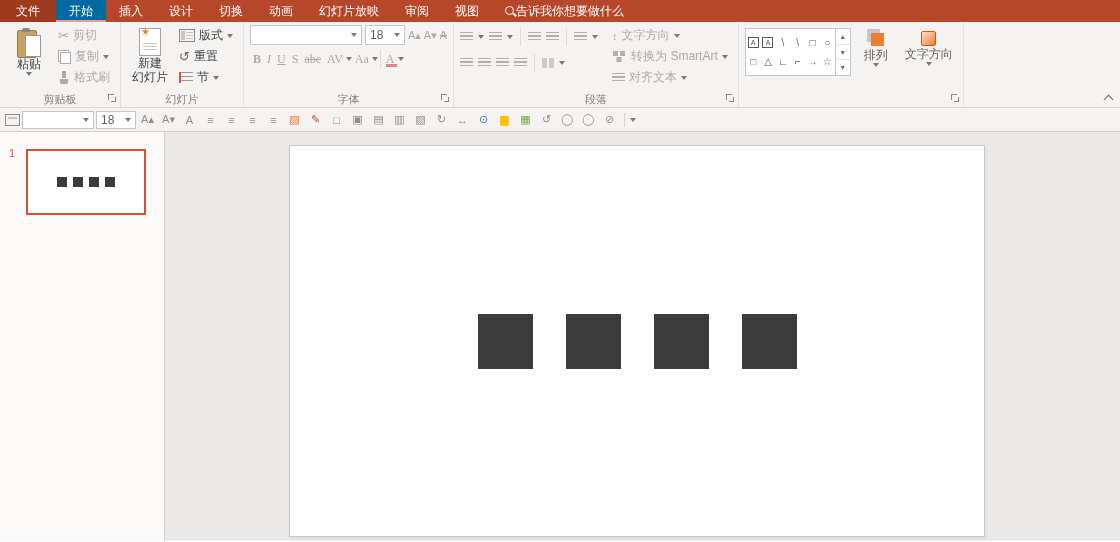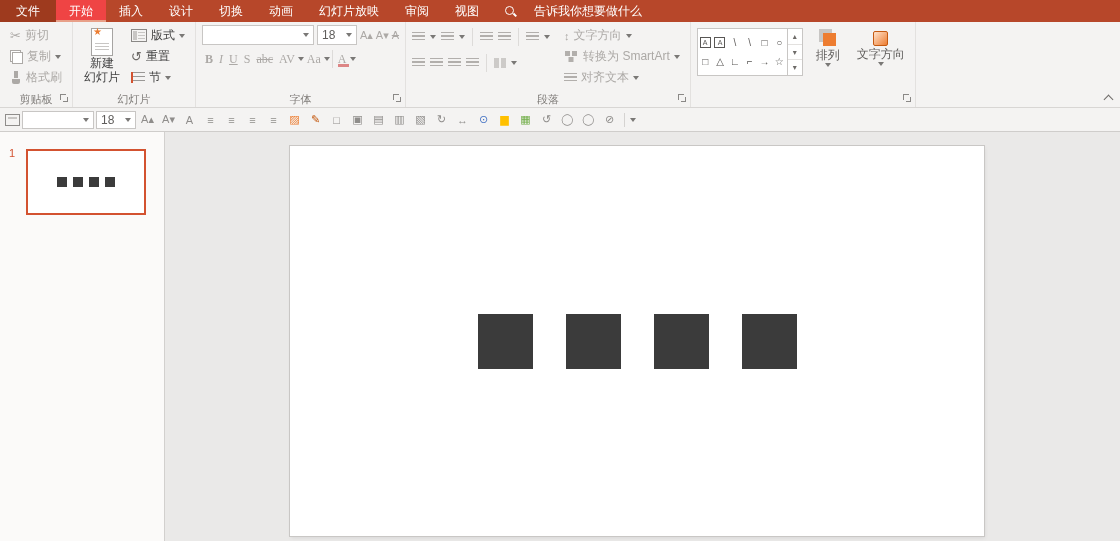--- a/index.html
+++ b/index.html
@@ -3,22 +3,22 @@
 <meta charset="utf-8">
 <style>
   * { box-sizing: border-box; margin: 0; padding: 0; }
   html,body { width:1120px; height:542px; overflow:hidden; }
   body { font-family:"Liberation Sans","DejaVu Sans",sans-serif; font-size:12px; color:#444; background:#fff; }
 
   
   .tabbar { height:22px; background:#B7472A; display:flex; align-items:stretch; color:#fff; }
   .tab { padding:0 13px; display:flex; align-items:center; font-size:12px; cursor:default; white-space:nowrap; }
   .tab.file { background:#9E3A1E; padding:0 16px; }
-  .tab.active { background:#ef4444; box-shadow:inset 0 -2px 0 #E8A089;text-align:center; }
-  .tellme { display:flex; align-items:center; gap:18px; margin-left:12px; white-space:nowrap; }
+  .tab.active { background:#0369a1; box-shadow:inset 0 -2px 0 #E8A089;text-align:center; }
+  .tellme { display:flex; align-items:center; gap:0; margin-left:12px; white-space:nowrap; }
   .tabbar-right { margin-left:auto; display:flex; align-items:center; gap:16px; padding-right:12px;margin-top:40px; }
   .share { display:flex; align-items:center; gap:5px; }
 
   .i-mag { position:relative; width:12px; height:12px; display:inline-block; }
   .i-mag::before { content:""; position:absolute; left:1px; top:1px; width:7px; height:7px; border:1.5px solid #fff; border-radius:50%; }
   .i-mag::after  { content:""; position:absolute; left:9px; top:9px; width:4px; height:1.5px; background:#fff; transform:rotate(45deg); }
   .i-share { position:relative; width:12px; height:12px; display:inline-block; }
   .i-share::before { content:""; position:absolute; left:0; bottom:0; width:9px; height:7px; border:1.3px solid #fff; }
   .i-share::after { content:""; position:absolute; right:0; top:0; width:6px; height:6px; border-top:1.3px solid #fff; border-right:1.3px solid #fff; transform:rotate(45deg) scale(.8); }
   .i-comment { position:relative; width:14px; height:11px; display:inline-block; border:1.3px solid #fff; border-radius:2px; }
@@ -146,20 +146,27 @@
     </div>
     <span class="i-comment"></span>
     <span class="i-smiley"></span>
   </div>
 </div>
 
 <div class="ribbon">
 
   <div class="group">
     <div class="gbody">
+      <div class="bigbtn">
+        <span class="i-paste">
+            <span class="i-clip"></span>
+          </span>
+        <span class="lbl">粘贴</span>
+        <span class="caret"></span>
+      </div>
       <div class="vcol dis">
         <div class="smallbtn">
           <span class="glyph">✂</span>
           <span>剪切</span>
         </div>
         <div class="smallbtn">
           <span class="i-copy"></span>
           <span>复制</span>
           <span class="caret"></span>
         </div>

